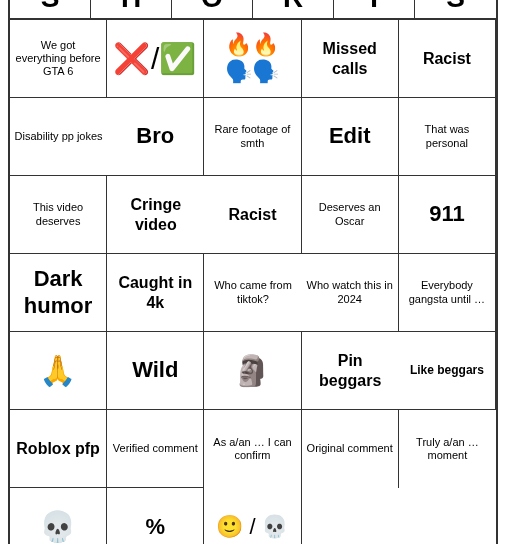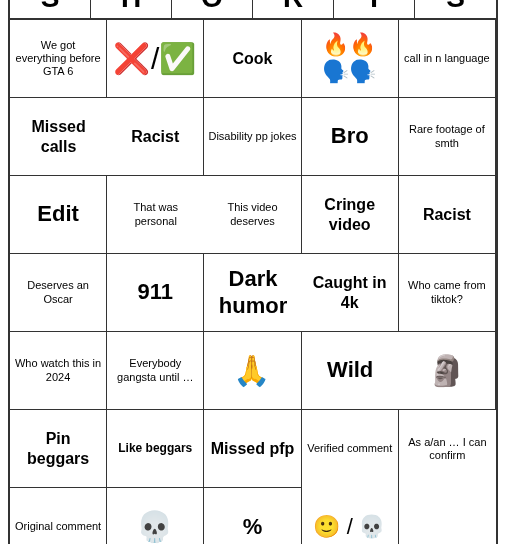--- a/index.html
+++ b/index.html
@@ -60,24 +60,22 @@
   <div class="header-cell">S</div>
       <div class="header-cell">H</div>
       <div class="header-cell">O</div>
       <div class="header-cell">R</div>
       <div class="header-cell">T</div>
       <div class="header-cell">S</div>
     </div>
   <div class="grid">
   <div class="cell" style="font-size: 11px; font-weight: normal; white-space: pre-line;">We got everything before GTA 6</div>
       <div class="cell" style="font-size: 30px; font-weight: normal; white-space: pre-line;">❌/✅</div>
-      <div class="cell" style="font-size: 16px; font-weight: bold; white-space: pre-line;">Cook</div>
       <div class="cell" style="font-size: 22px; font-weight: normal; white-space: pre-line;">🔥🔥
 🗣️🗣️</div>
-      <div class="cell" style="font-size: 11px; font-weight: normal; white-space: pre-line;">call in n language</div>
       <div class="cell" style="font-size: 16px; font-weight: bold; white-space: pre-line;">Missed calls</div>
       <div class="cell" style="font-size: 16px; font-weight: bold; white-space: pre-line;">Racist</div>
       <div class="cell" style="font-size: 11px; font-weight: normal; white-space: pre-line;">Disability pp jokes</div>
       <div class="cell" style="font-size: 22px; font-weight: bold; white-space: pre-line;">Bro</div>
       <div class="cell" style="font-size: 11px; font-weight: normal; white-space: pre-line;">Rare footage of smth</div>
       <div class="cell" style="font-size: 22px; font-weight: bold; white-space: pre-line;">Edit</div>
       <div class="cell" style="font-size: 11px; font-weight: normal; white-space: pre-line;">That was personal</div>
       <div class="cell" style="font-size: 11px; font-weight: normal; white-space: pre-line;">This video deserves</div>
       <div class="cell" style="font-size: 16px; font-weight: bold; white-space: pre-line; text-align: center;">Cringe video</div>
       <div class="cell" style="font-size: 16px; font-weight: bold; white-space: pre-line;">Racist</div>
@@ -86,21 +84,22 @@
       <div class="cell" style="font-size: 22px; font-weight: bold; white-space: pre-line;">Dark humor</div>
       <div class="cell" style="font-size: 16px; font-weight: bold; white-space: pre-line;">Caught in 4k</div>
       <div class="cell" style="font-size: 11px; font-weight: normal; white-space: pre-line;">Who came from tiktok?</div>
       <div class="cell" style="font-size: 11px; font-weight: normal; white-space: pre-line;">Who watch this in 2024</div>
       <div class="cell" style="font-size: 11px; font-weight: normal; white-space: pre-line;">Everybody gangsta until …</div>
       <div class="cell" style="font-size: 30px; font-weight: normal; white-space: pre-line;">🙏</div>
       <div class="cell" style="font-size: 22px; font-weight: bold; white-space: pre-line;">Wild</div>
       <div class="cell" style="font-size: 30px; font-weight: normal; white-space: pre-line;">🗿</div>
       <div class="cell" style="font-size: 16px; font-weight: bold; white-space: pre-line;">Pin beggars</div>
       <div class="cell" style="font-size: 12px; font-weight: bold; white-space: pre-line;">Like beggars</div>
-      <div class="cell" style="font-size: 16px; font-weight: bold; white-space: pre-line;">Missed pfp</div>
+      <div class="cell" style="font-size: 16px; font-weight: bold; white-space: pre-line;">Roblox pfp</div>
       <div class="cell" style="font-size: 11px; font-weight: normal; white-space: pre-line;">Verified comment</div>
       <div class="cell" style="font-size: 11px; font-weight: normal; white-space: pre-line;">As a/an … I can confirm</div>
       <div class="cell" style="font-size: 11px; font-weight: normal; white-space: pre-line;">Original comment</div>
+      <div class="cell" style="font-size: 11px; font-weight: normal; white-space: pre-line;">Truly a/an … moment</div>
       <div class="cell" style="font-size: 30px; font-weight: normal; white-space: pre-line;">💀</div>
       <div class="cell" style="font-size: 22px; font-weight: bold; white-space: pre-line;">%</div>
       <div class="cell" style="font-size: 22px; font-weight: normal; white-space: pre-line;">🙂 / 💀</div>
     </div>
 </div>
 
 </body></html>

